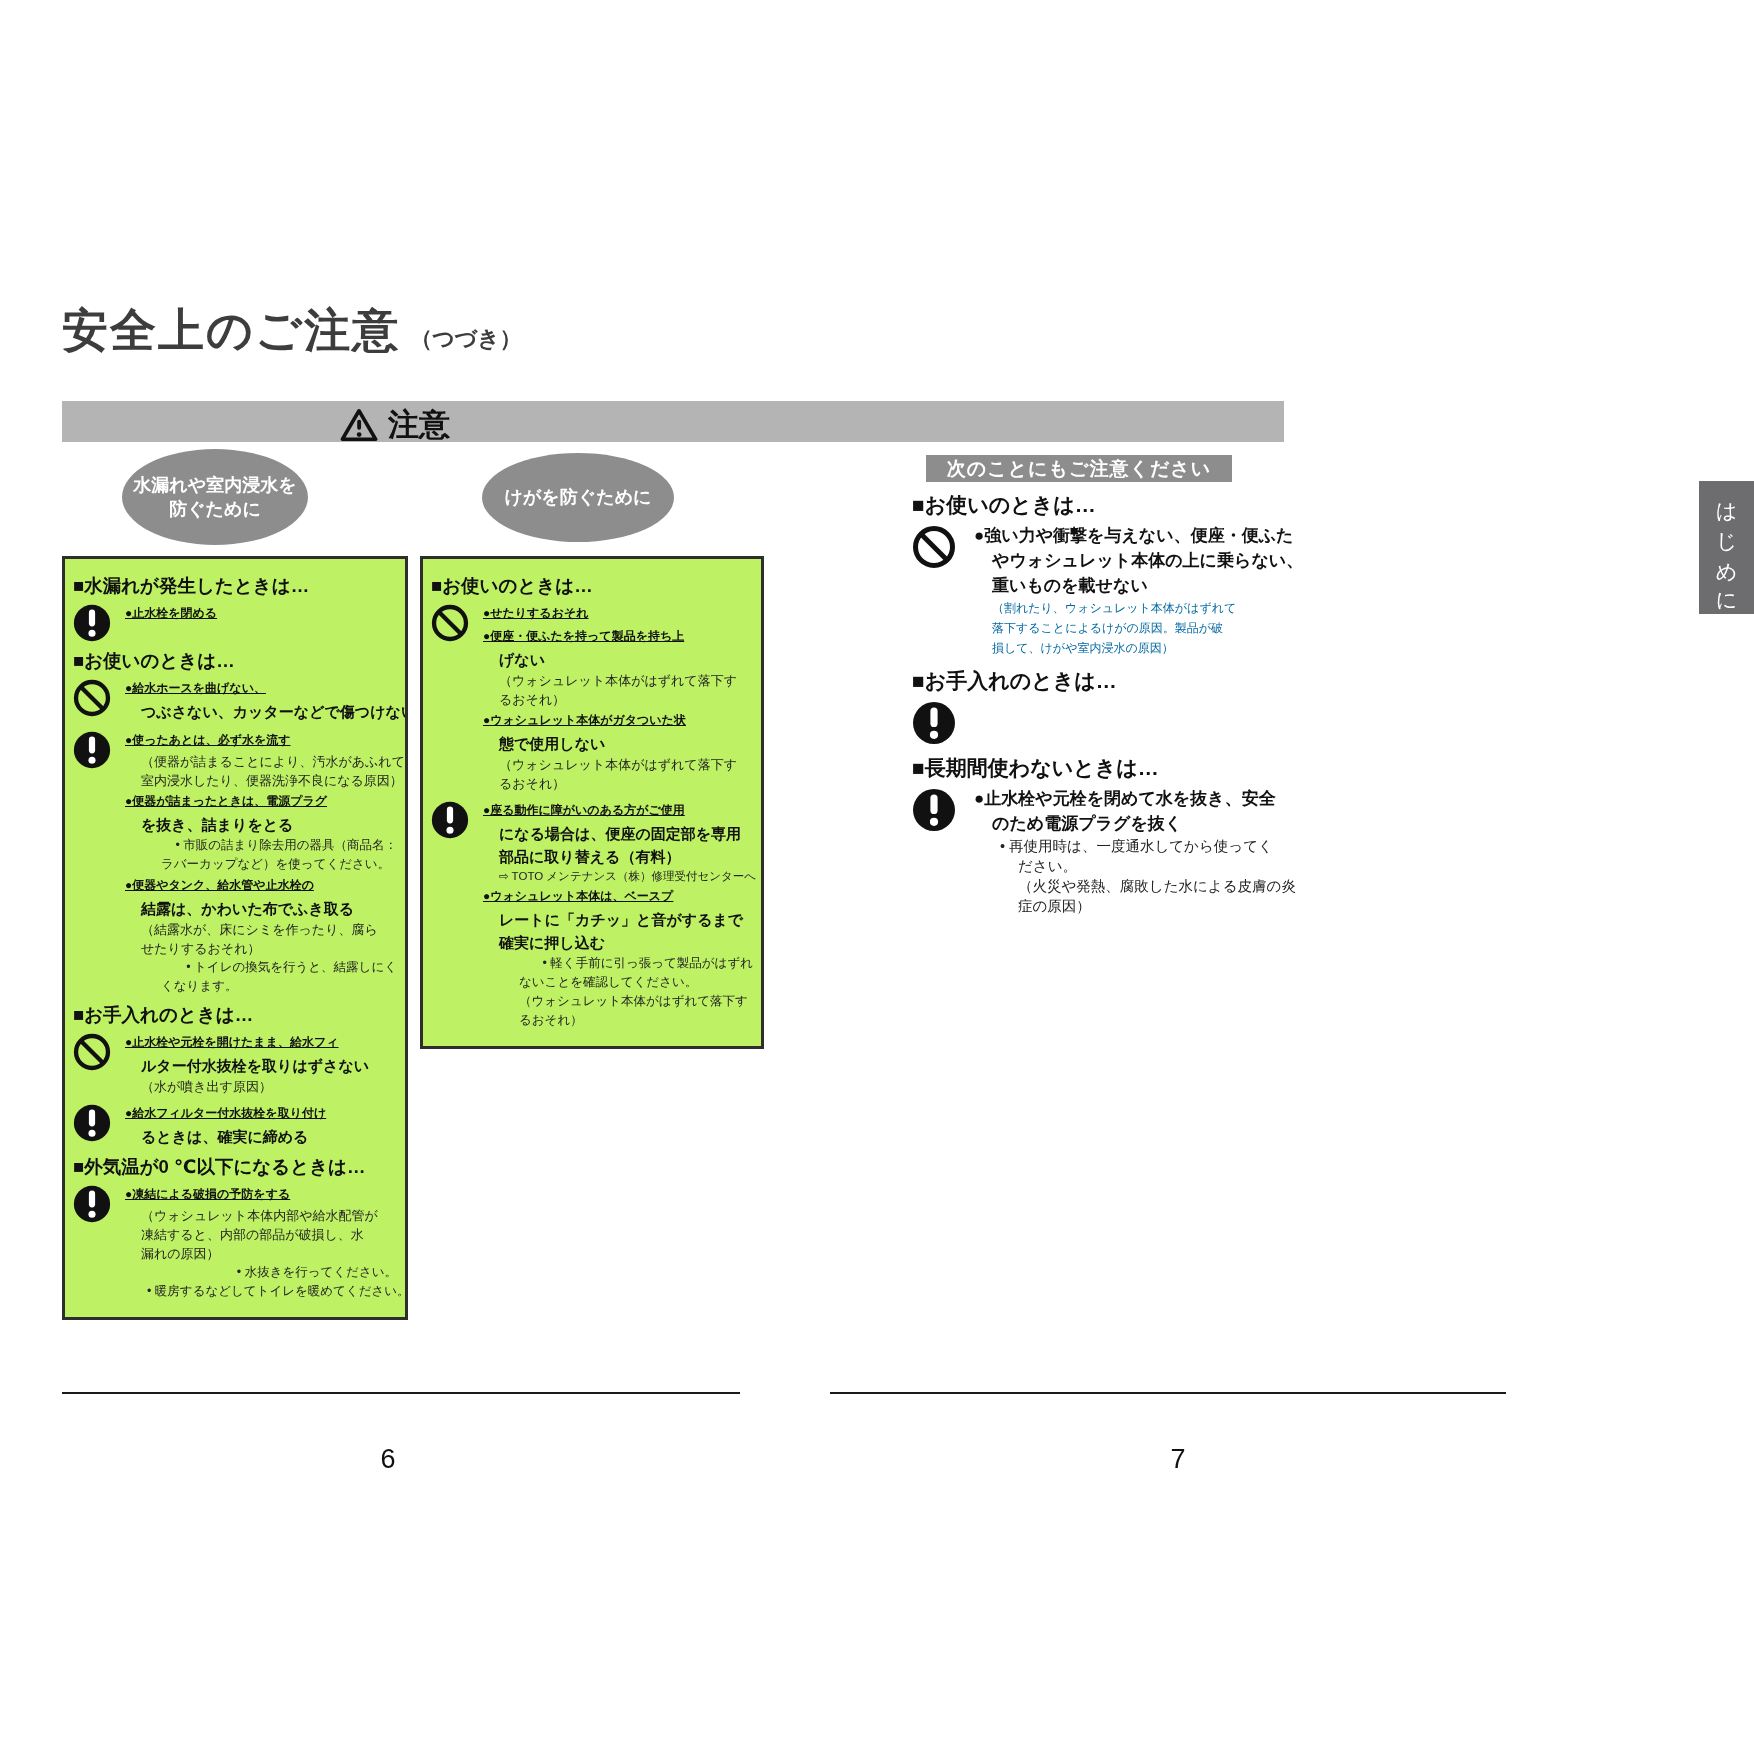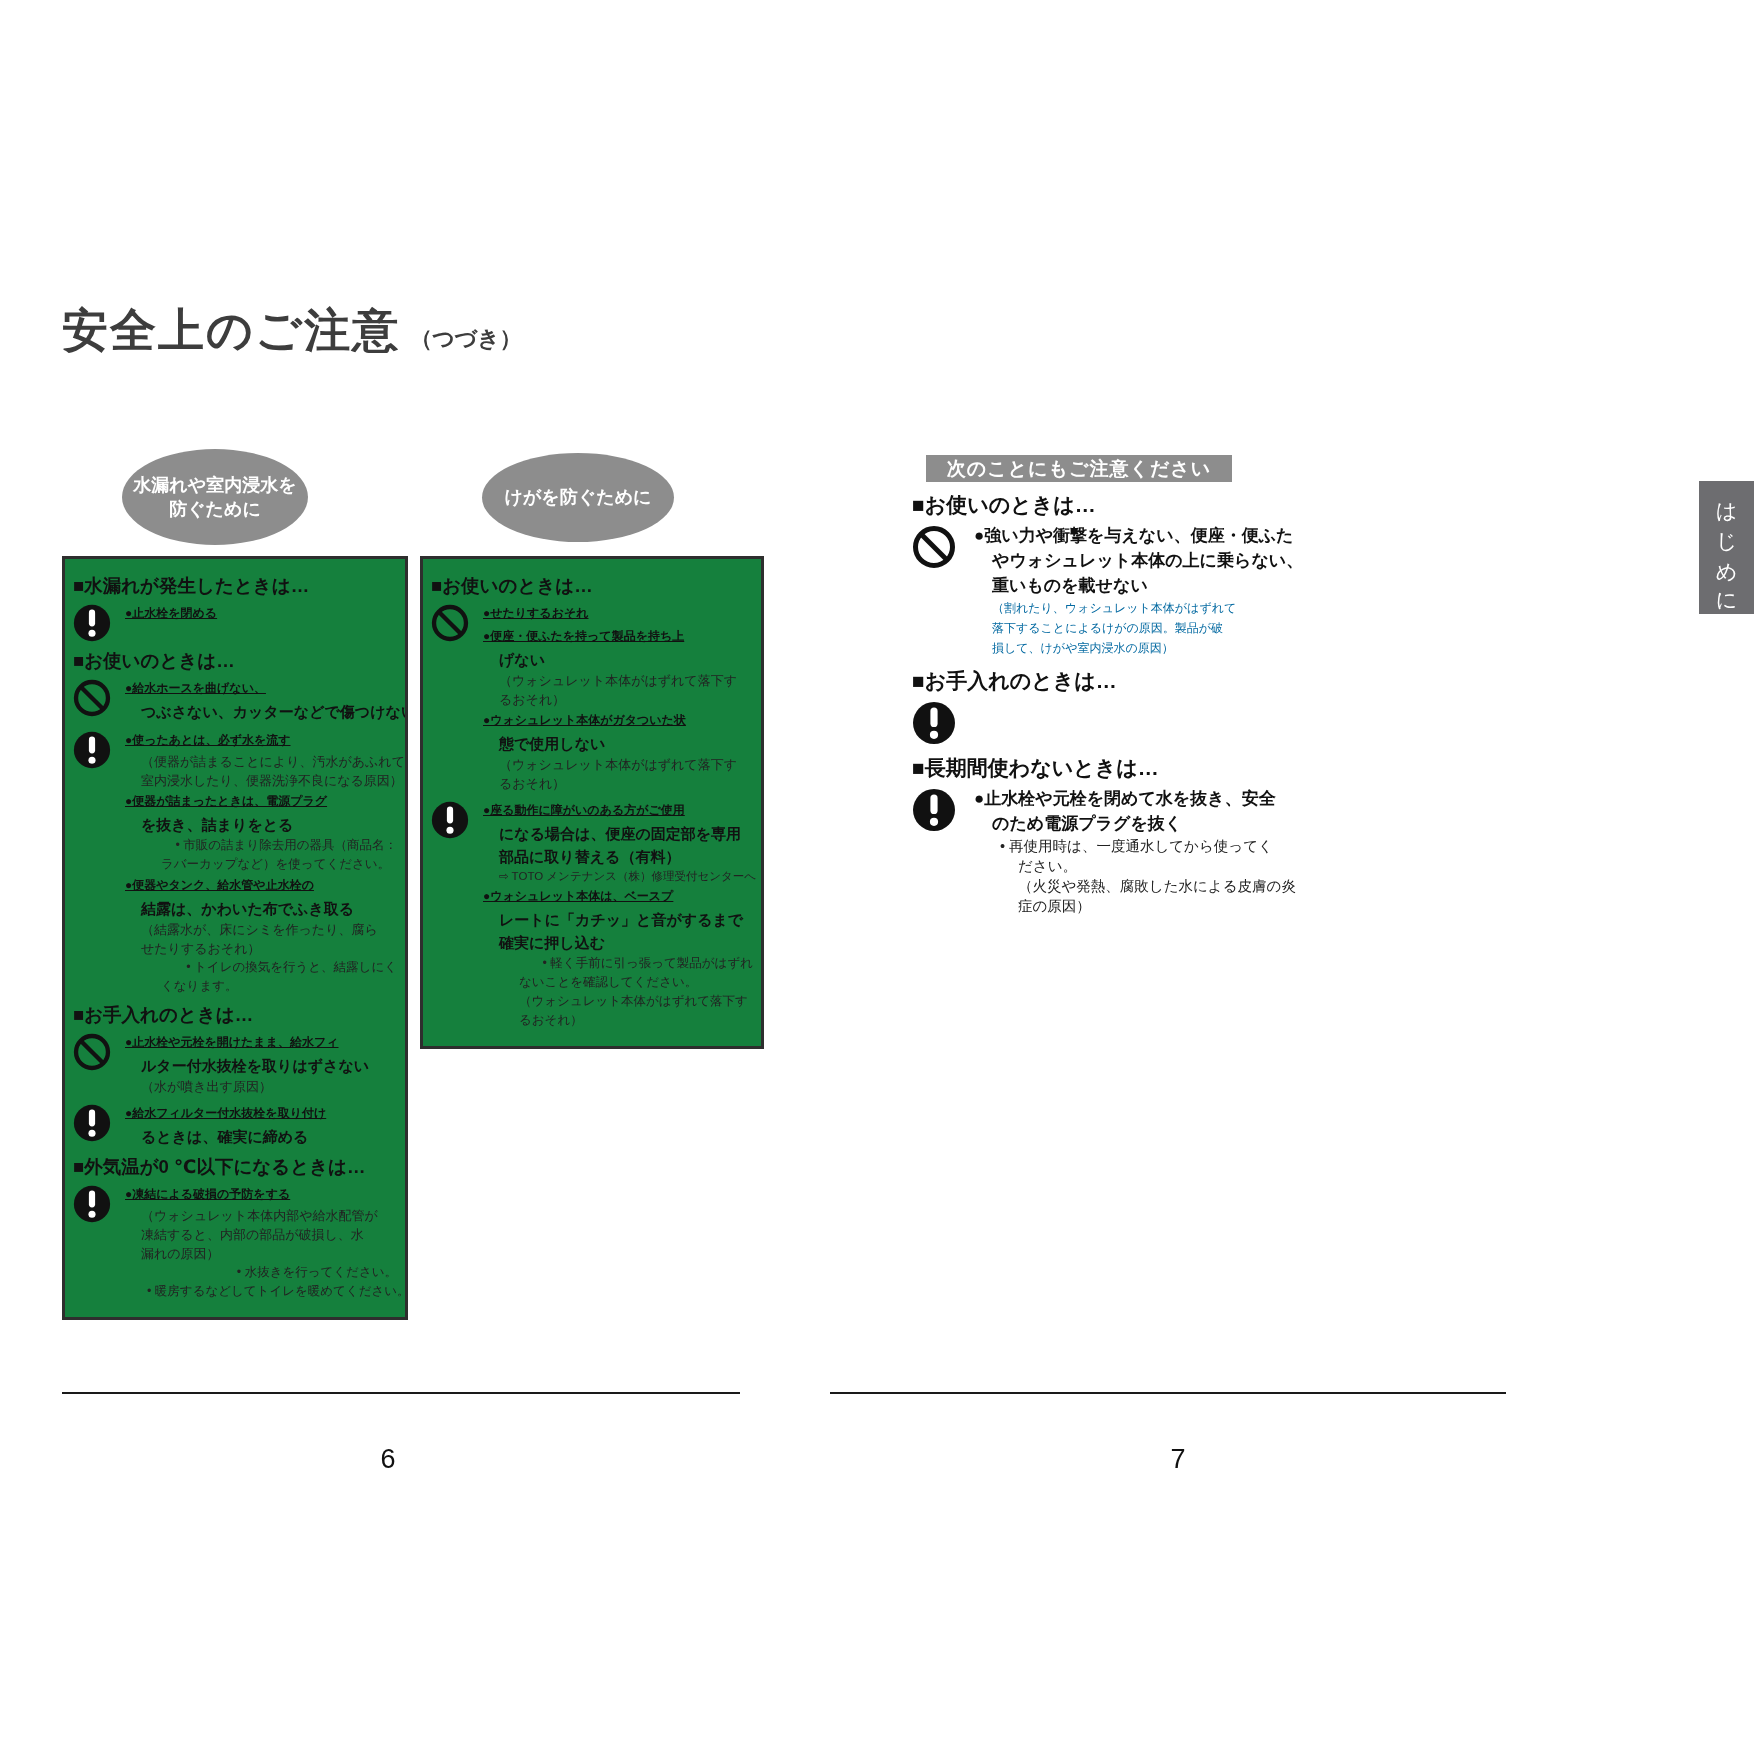--- a/index.html
+++ b/index.html
@@ -18,21 +18,21 @@
   .c-label svg{width:38px;height:34px;}
 
   
   .oval{position:absolute;background:var(--oval,#8d8d8d);border-radius:50%;color:#fff;font-weight:bold;
         display:flex;flex-direction:column;align-items:center;justify-content:center;text-align:center;
         font-size:18px;line-height:1.35;}
   .oval-left{left:122px;top:449px;width:186px;height:96px;}
   .oval-mid{left:482px;top:453px;width:192px;height:89px;}
 
   
-  .box{position:absolute;border:3px solid var(--border,#2e2e2e);background:#15803d;padding:8px 8px 10px 8px;overflow:hidden;}
+  .box{position:absolute;border:3px solid var(--border,#2e2e2e);background:#bef264;padding:8px 8px 10px 8px;overflow:hidden;}
   .left-box{left:62px;top:556px;width:324px;min-height:740px;}
   .mid-box{left:420px;top:556px;width:322px;}
   .right-col{position:absolute;left:912px;top:455px;width:400px;}
   .right-header{margin:0 0 8px 14px;width:306px;height:27px;background:var(--rhdr,#8d8d8d);color:#fff;
                 font-size:19px;font-weight:bold;text-align:center;line-height:27px;letter-spacing:1px;}
 
   .sec-h{font-weight:bold;white-space:nowrap;}
   .col-sm .sec-h{font-size:18.5px;line-height:26px;margin:6px 0 3px 0;}
   .col-lg .sec-h{font-size:21px;line-height:29px;margin:8px 0 4px 0;}
   .item{display:flex;align-items:flex-start;margin:2px 0 6px 0;}
@@ -73,20 +73,30 @@
 </style>
 </head>
 <body>
 
 <div class="page" style="--bar: #b4b4b4; --oval: #8d8d8d; --rhdr: #8d8d8d; --tab: #6d6d70; --border: #2e2e2e; --text: #111111;">
 
   <div class="title-row">
     <span class="title-main">安全上のご注意</span><span class="title-suffix">（つづき）</span>
   </div>
 
+  <div class="caution-bar">
+    <span class="c-label">
+      <svg viewBox="0 0 64 56">
+        <path d="M32 4 L60 52 L4 52 Z" fill="none" stroke="#111" stroke-width="6" stroke-linejoin="round"></path>
+        <rect x="29" y="19" width="6.5" height="17" rx="3" fill="#111"></rect>
+        <circle cx="32.2" cy="44" r="4" fill="#111"></circle>
+      </svg>
+      <span>注意</span>
+    </span>
+  </div>
 
   <div class="oval oval-left">
     <div>水漏れや室内浸水を</div>
     <div>防ぐために</div>
   </div>
   <div class="oval oval-mid">
     <div>けがを防ぐために</div>
   </div>
 
   <div class="box left-box col-sm">

